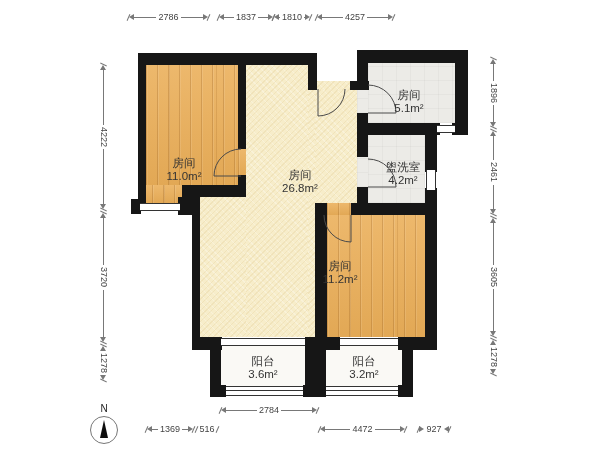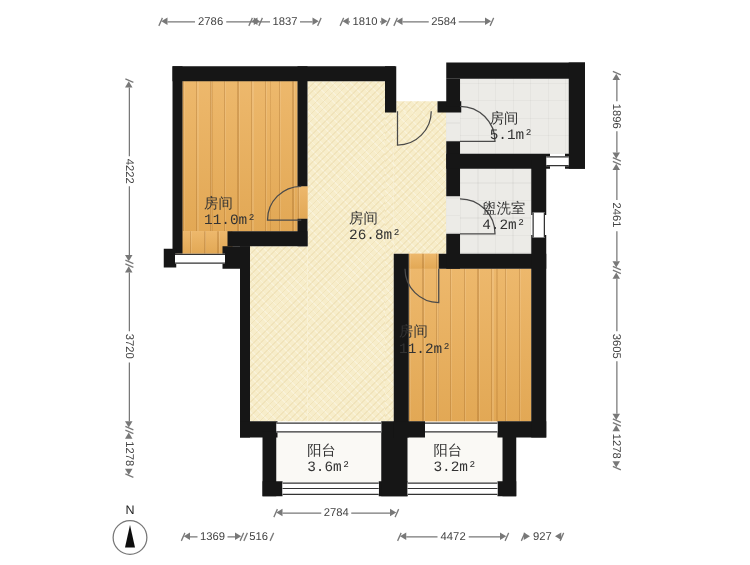--- a/index.html
+++ b/index.html
@@ -27,22 +27,22 @@
   
   .win{position:absolute;background:#fff;border-top:1px solid #333;border-bottom:1px solid #333;box-sizing:border-box;z-index:4;}
   .win.mid{background-image:linear-gradient(to bottom, transparent calc(50% - .5px), #333 calc(50% - .5px), #333 calc(50% + .5px), transparent calc(50% + .5px));}
   .winv{position:absolute;background:#fff;border-left:1px solid #333;border-right:1px solid #333;box-sizing:border-box;z-index:4;}
   .doors{position:absolute;left:0;top:0;z-index:5;}
   
   .wm{position:absolute;z-index:6;font-weight:bold;letter-spacing:3px;font-size:25px;
       color:rgba(255,255,255,.62);white-space:nowrap;}
   .wm .sfx{font-size:14px;letter-spacing:1px;font-weight:normal;color:rgba(165,165,165,.5);}
   
-  .rlabel{position:absolute;transform:translate(-50%,-50%);font-size:11.5px;
-          color:#333;line-height:13px;white-space:nowrap;z-index:7;font-family:Liberation Mono, monospace;}
+  .rlabel{position:absolute;transform:translate(-50%,-50%);text-align:center;font-size:11.5px;
+          color:#333;line-height:13px;white-space:nowrap;z-index:7;}
   .rlabel span{display:block;}
   
   .dim{position:absolute;display:flex;align-items:center;color:#444;font-size:9px;z-index:8;}
   .dim.h{flex-direction:row;height:12px;}
   .dim.v{flex-direction:column;width:12px;}
   .ln{flex:1;display:block;}
   .dim.h .ln{height:0;border-top:1px solid #787878;}
   .dim.v .ln{width:0;border-left:1px solid #787878;}
   .dval{padding:0 2px;line-height:1;}
   .dim.v .dval{padding:2px 0;writing-mode:vertical-rl;}
@@ -162,21 +162,21 @@
 
   <div class="dim h" style="left:128px;top:11px;width:81px">
     <i class="tk"></i>
       <i class="ah west"></i>
       <i class="ln"></i>
       <span class="dval">2786</span>
       <i class="ln"></i>
       <i class="ah east"></i>
       <i class="tk"></i>
   </div>
-  <div class="dim h" style="left:200px;top:11px;width:56px">
+  <div class="dim h" style="left:218px;top:11px;width:56px">
     <i class="tk"></i>
       <i class="ah west"></i>
       <i class="ln"></i>
       <span class="dval">1837</span>
       <i class="ln"></i>
       <i class="ah east"></i>
       <i class="tk"></i>
   </div>
   <div class="dim h" style="left:273px;top:11px;width:38px">
     <i class="tk"></i>
@@ -184,21 +184,21 @@
       <i class="ln"></i>
       <span class="dval">1810</span>
       <i class="ln"></i>
       <i class="ah east"></i>
       <i class="tk"></i>
   </div>
   <div class="dim h" style="left:316px;top:11px;width:78px">
     <i class="tk"></i>
       <i class="ah west"></i>
       <i class="ln"></i>
-      <span class="dval">2584</span>
+      <span class="dval">4257</span>
       <i class="ln"></i>
       <i class="ah east"></i>
       <i class="tk"></i>
   </div>
 
   <div class="dim v" style="left:97px;top:64px;height:146px">
     <i class="tk"></i>
       <i class="ah north"></i>
       <i class="ln"></i>
       <span class="dval">4222</span>

